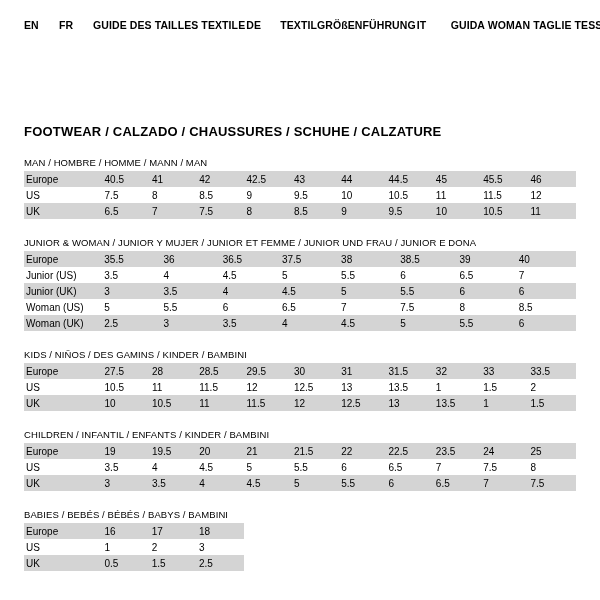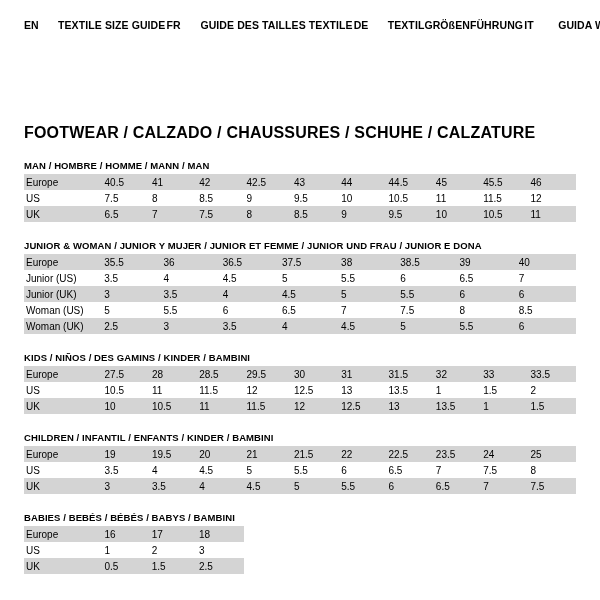--- a/index.html
+++ b/index.html
@@ -49,33 +49,33 @@
   }
 
   .shoe-art {
     width: 190px;
     height: 80px;
     margin-right: 8px;
     margin-top: 12px;
   }
 
   .section-title {
-    font-size: 16px;
+    font-size: 13px;
     font-weight: bold;
     letter-spacing: 0.2px;
     margin-top: 14px;
   }
 
   
   .group {
     margin-top: 18px;
   }
   .group-title {
     font-size: 9.5px;
-    font-weight: bold;
+    font-weight: normal;
     letter-spacing: 0.1px;
     margin-bottom: 3px;
   }
   table.sizes {
     border-collapse: collapse;
     font-size: 10px;
     width: 100%;
     table-layout: fixed;
   }
   table.sizes td {
@@ -97,21 +97,20 @@
 </style>
 </head>
 <body>
 
 <div class="page">
 
   <div class="header">
     <div class="lang-block">
       <div class="lang-row">
         <span class="lang-code">EN</span>
-        <span class="lang-title">TEXTILE SIZE GUIDE</span>
       </div>
       <div class="lang-row">
         <span class="lang-code">FR</span>
         <span class="lang-title">GUIDE DES TAILLES TEXTILE</span>
       </div>
       <div class="lang-row">
         <span class="lang-code">DE</span>
         <span class="lang-title">TEXTILGRÖßENFÜHRUNG</span>
       </div>
       <div class="lang-row">

